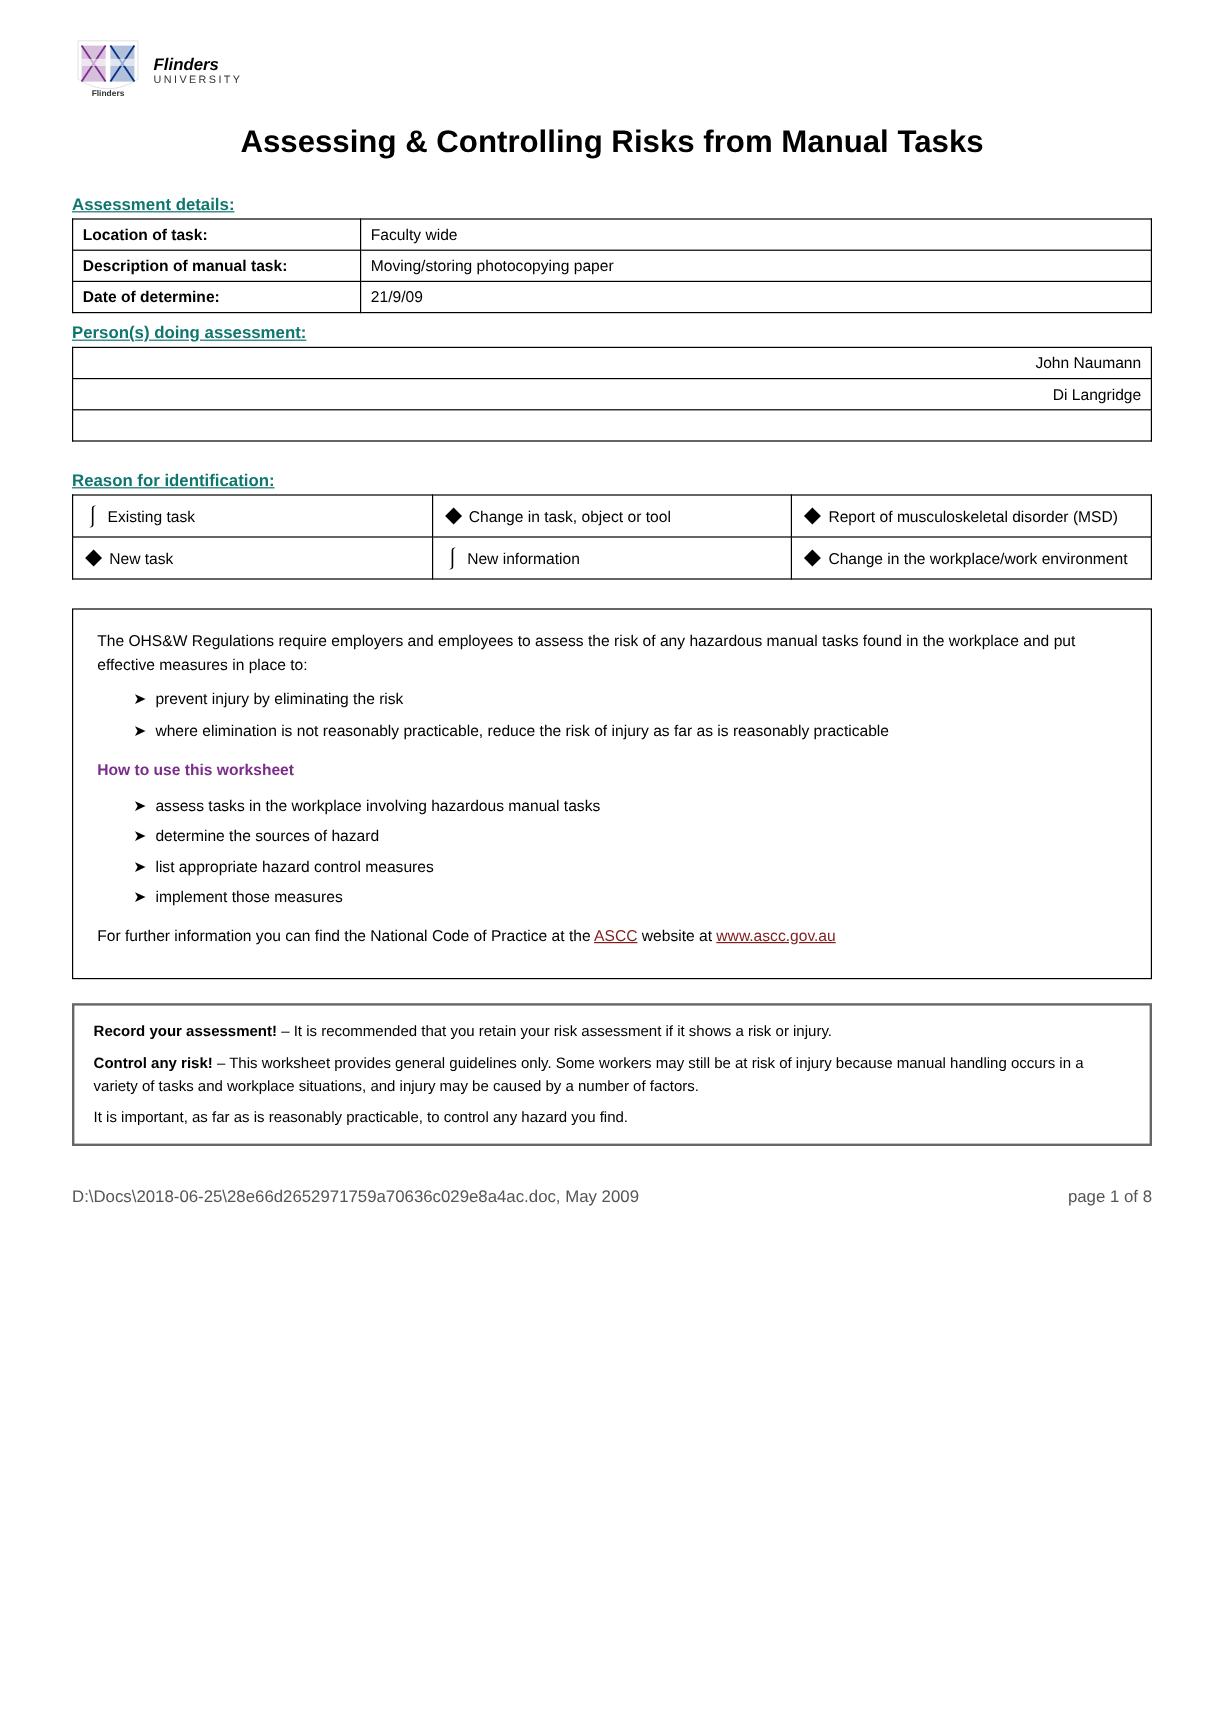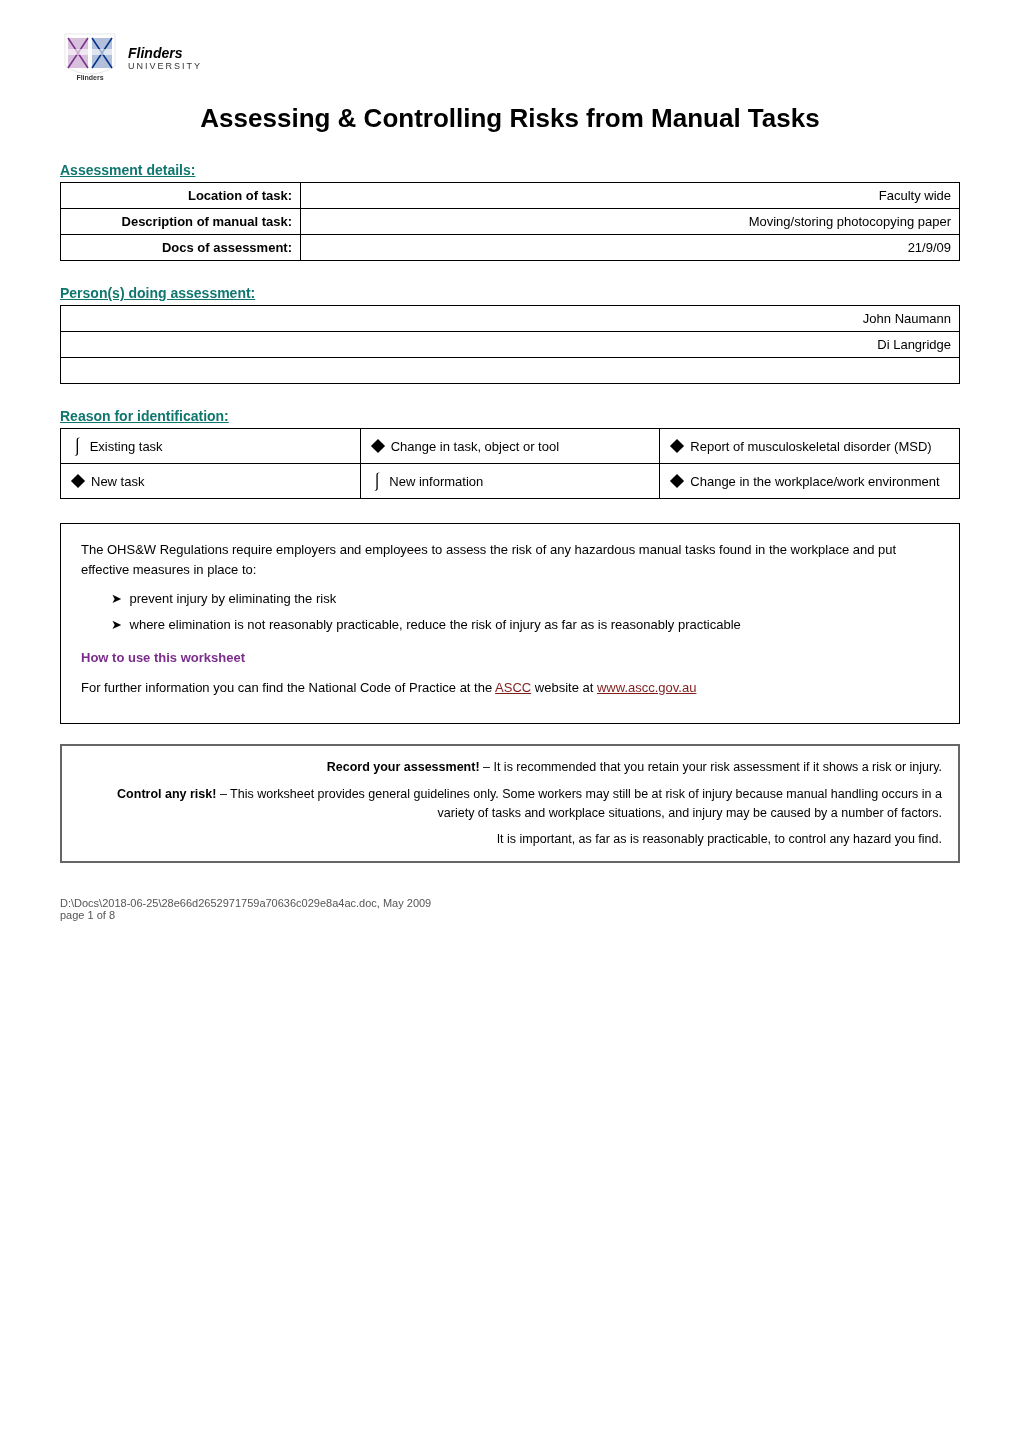--- a/index.html
+++ b/index.html
@@ -41,22 +41,21 @@
       font-weight: bold;
       font-size: 14px;
       text-decoration: underline;
       margin-bottom: 4px;
     }
 
     
     .info-table {
       width: 100%;
       border-collapse: collapse;
-      margin-bottom: 24px;
-      text-align: right;
+      margin-bottom: 8px;
     }
     .info-table td {
       border: 1px solid #000;
       padding: 5px 8px;
       vertical-align: top;
     }
     .info-table .label-cell {
       font-weight: bold;
       width: 240px;
       background: #fff;
@@ -157,35 +156,33 @@
     .note-box {
       border: 2px solid #666;
       padding: 12px 16px;
       margin-bottom: 20px;
       background: #fff;
     }
     .note-box p {
       margin-bottom: 8px;
       line-height: 1.5;
       font-size: 12.5px;
-      text-align: right;
     }
     .note-box p:last-child {
       margin-bottom: 0;
     }
 
     
     .footer {
       display: flex;
       justify-content: space-between;
-      font-size: 11px;
+      font-size: 14px;
       color: #555;
       margin-top: 30px;
       padding-top: 4px;
-      flex-direction: column;
     }
   </style>
 </head>
 <body>
 
 <div class="logo-area">
   <div class="logo-box">
     
     <svg width="60" height="55" viewBox="0 0 60 55" xmlns="http://www.w3.org/2000/svg">
 
@@ -217,21 +214,21 @@
     <tbody>
         <tr>
       <td class="label-cell">Location of task:</td>
       <td>Faculty wide</td>
     </tr>
     <tr>
       <td class="label-cell">Description of manual task:</td>
       <td>Moving/storing photocopying paper</td>
     </tr>
     <tr>
-      <td class="label-cell">Docs of assessment:</td>
+      <td class="label-cell">Date of determine:</td>
       <td>21/9/09</td>
     </tr>
   </tbody>
     </table>
 </div>
 
 <div>
   <div class="section-heading">Person(s) doing assessment:</div>
   <table class="person-table">
     <tbody>
@@ -300,20 +297,26 @@
 
 <div class="info-box">
   <p>The OHS&amp;W Regulations require employers and employees to assess the risk of any hazardous manual tasks found in the workplace and put effective measures in place to:</p>
   <ul class="bullet-list">
     <li>prevent injury by eliminating the risk</li>
     <li>where elimination is not reasonably practicable, reduce the risk of injury as far as is reasonably practicable</li>
   </ul>
 
   <p class="worksheet-heading">How to use this worksheet</p>
 
+  <ul class="bullet-list">
+    <li>assess tasks in the workplace involving hazardous manual tasks</li>
+    <li>determine the sources of hazard</li>
+    <li>list appropriate hazard control measures</li>
+    <li>implement those measures</li>
+  </ul>
 
   <p>
     <span>For further information you can find the National Code of Practice at the </span><a class="link-text" href="#">ASCC</a><span> website at </span><a class="link-text" href="#">www.ascc.gov.au</a>
   </p>
 </div>
 
 <div class="note-box">
   <p>
     <strong>Record your assessment!</strong><span> –  It is recommended that you retain your risk assessment if it shows a risk or injury.</span>
   </p>

